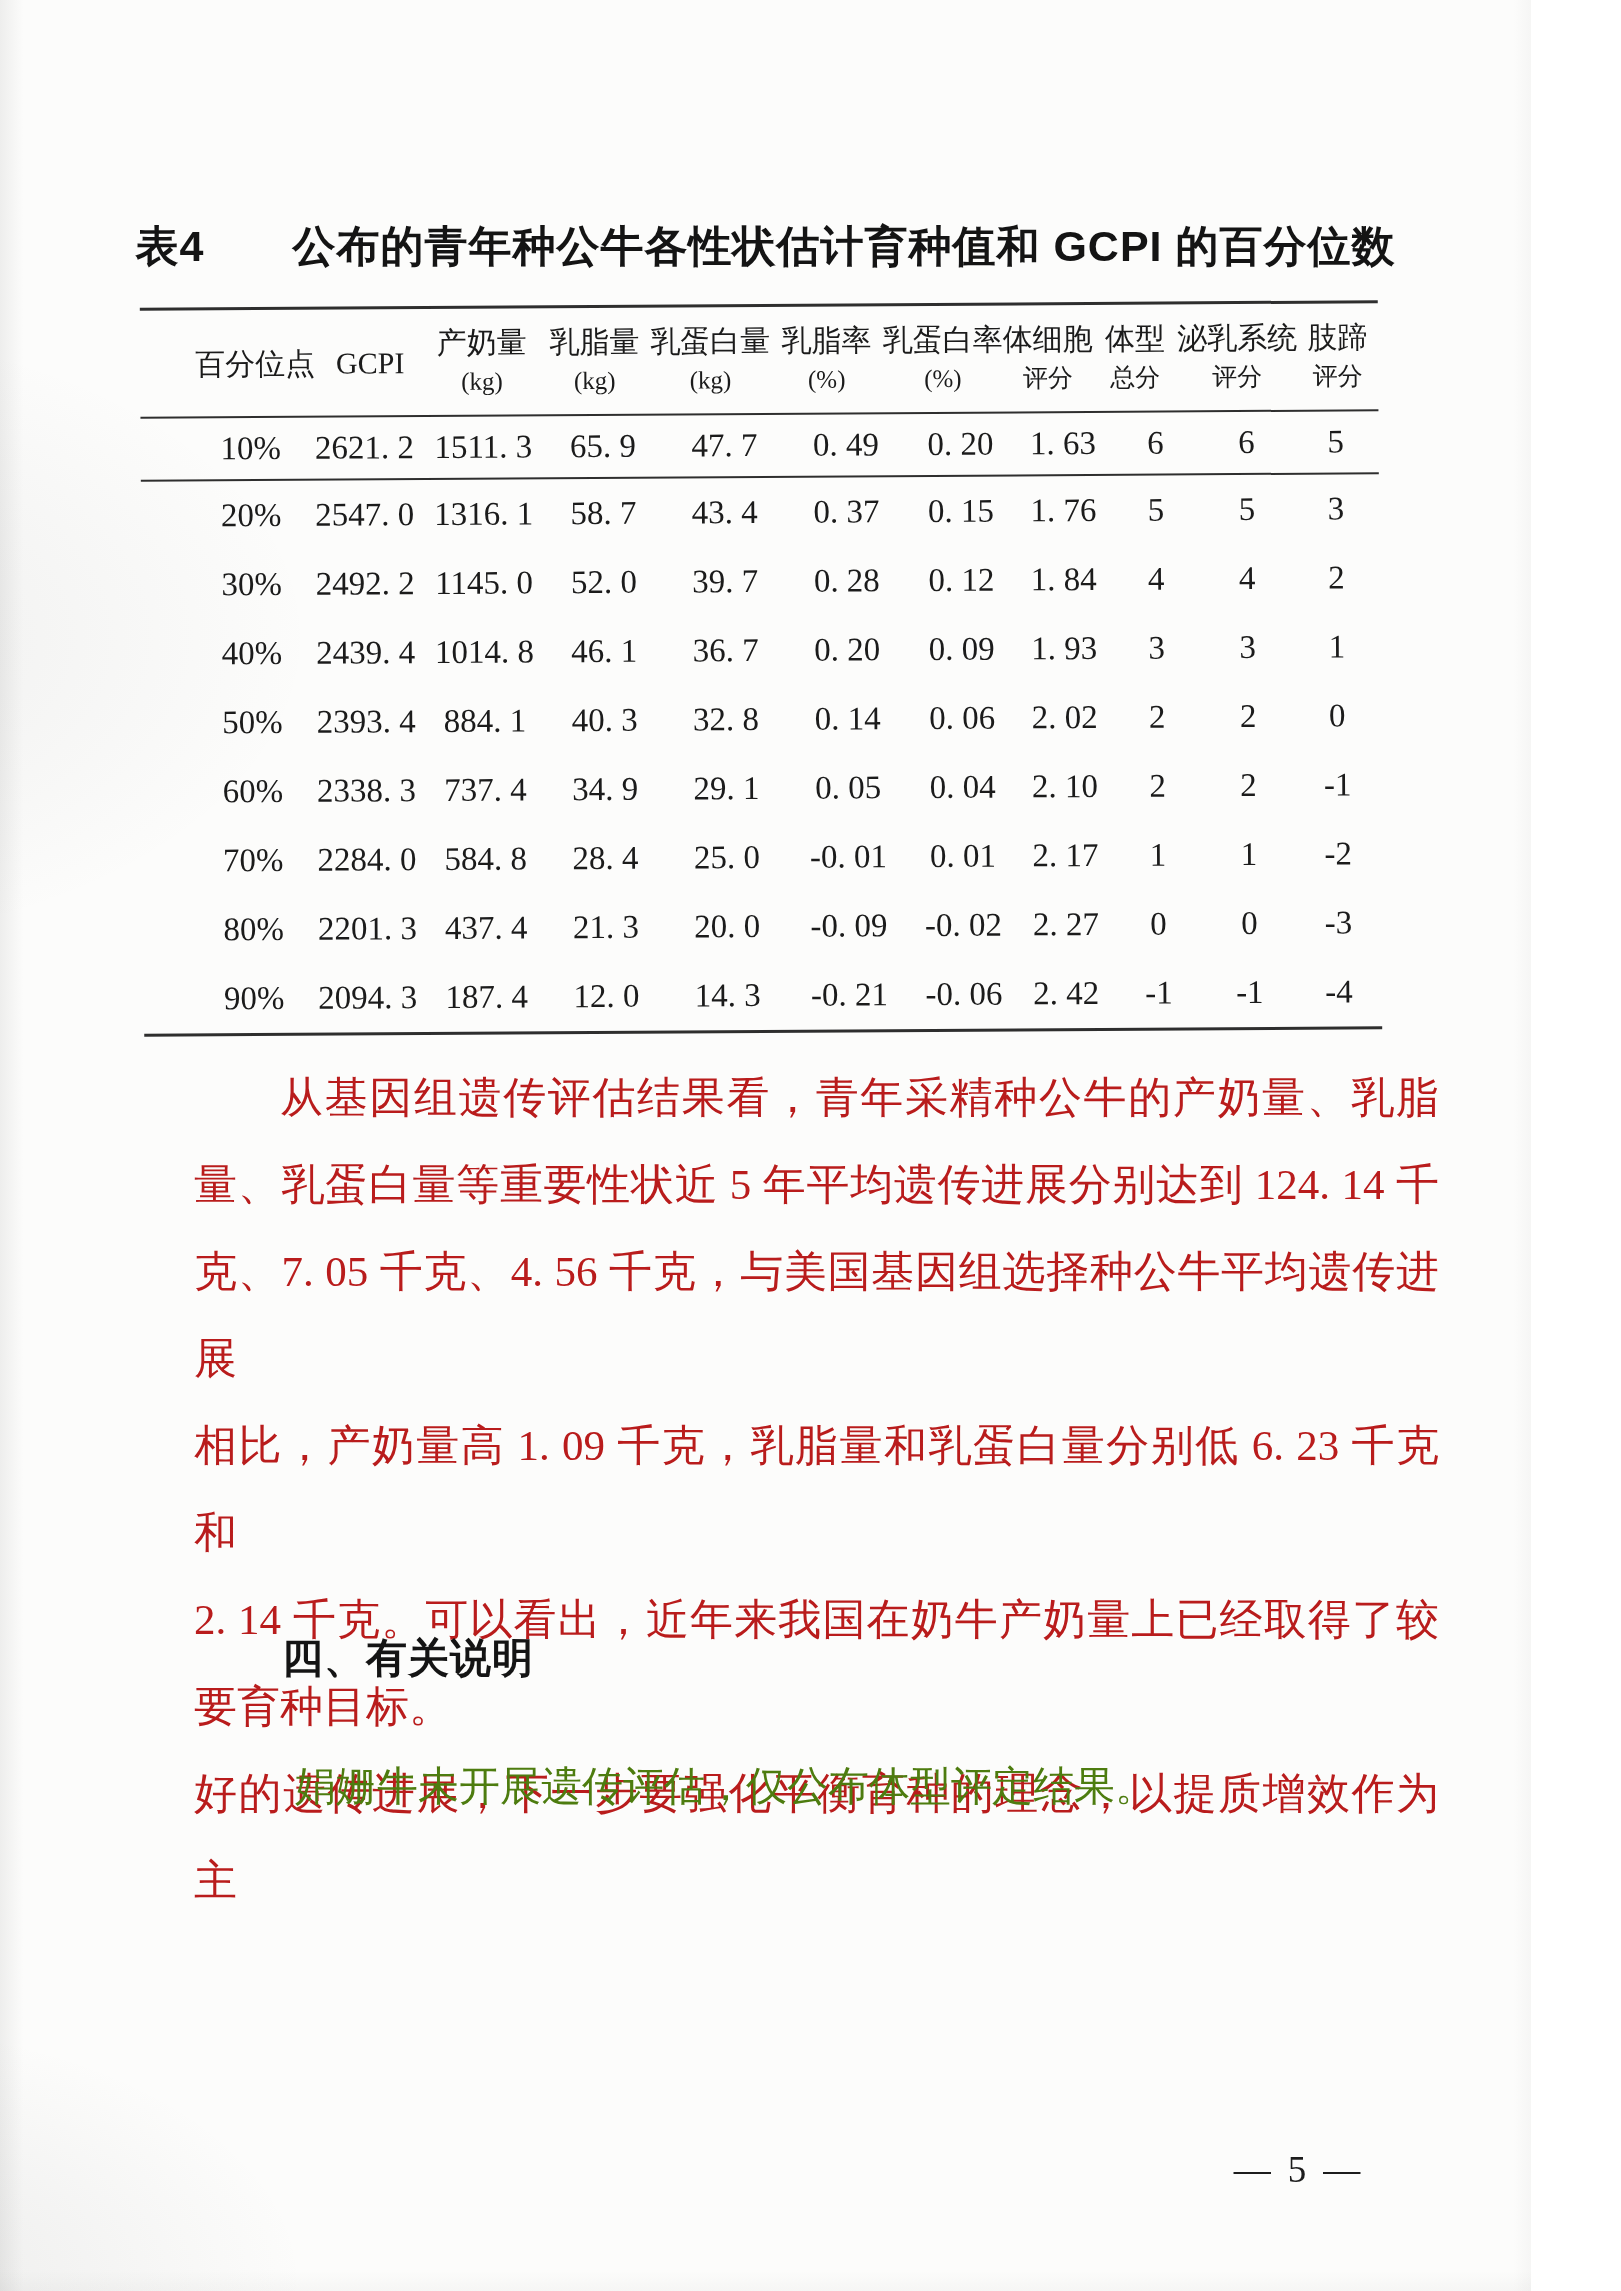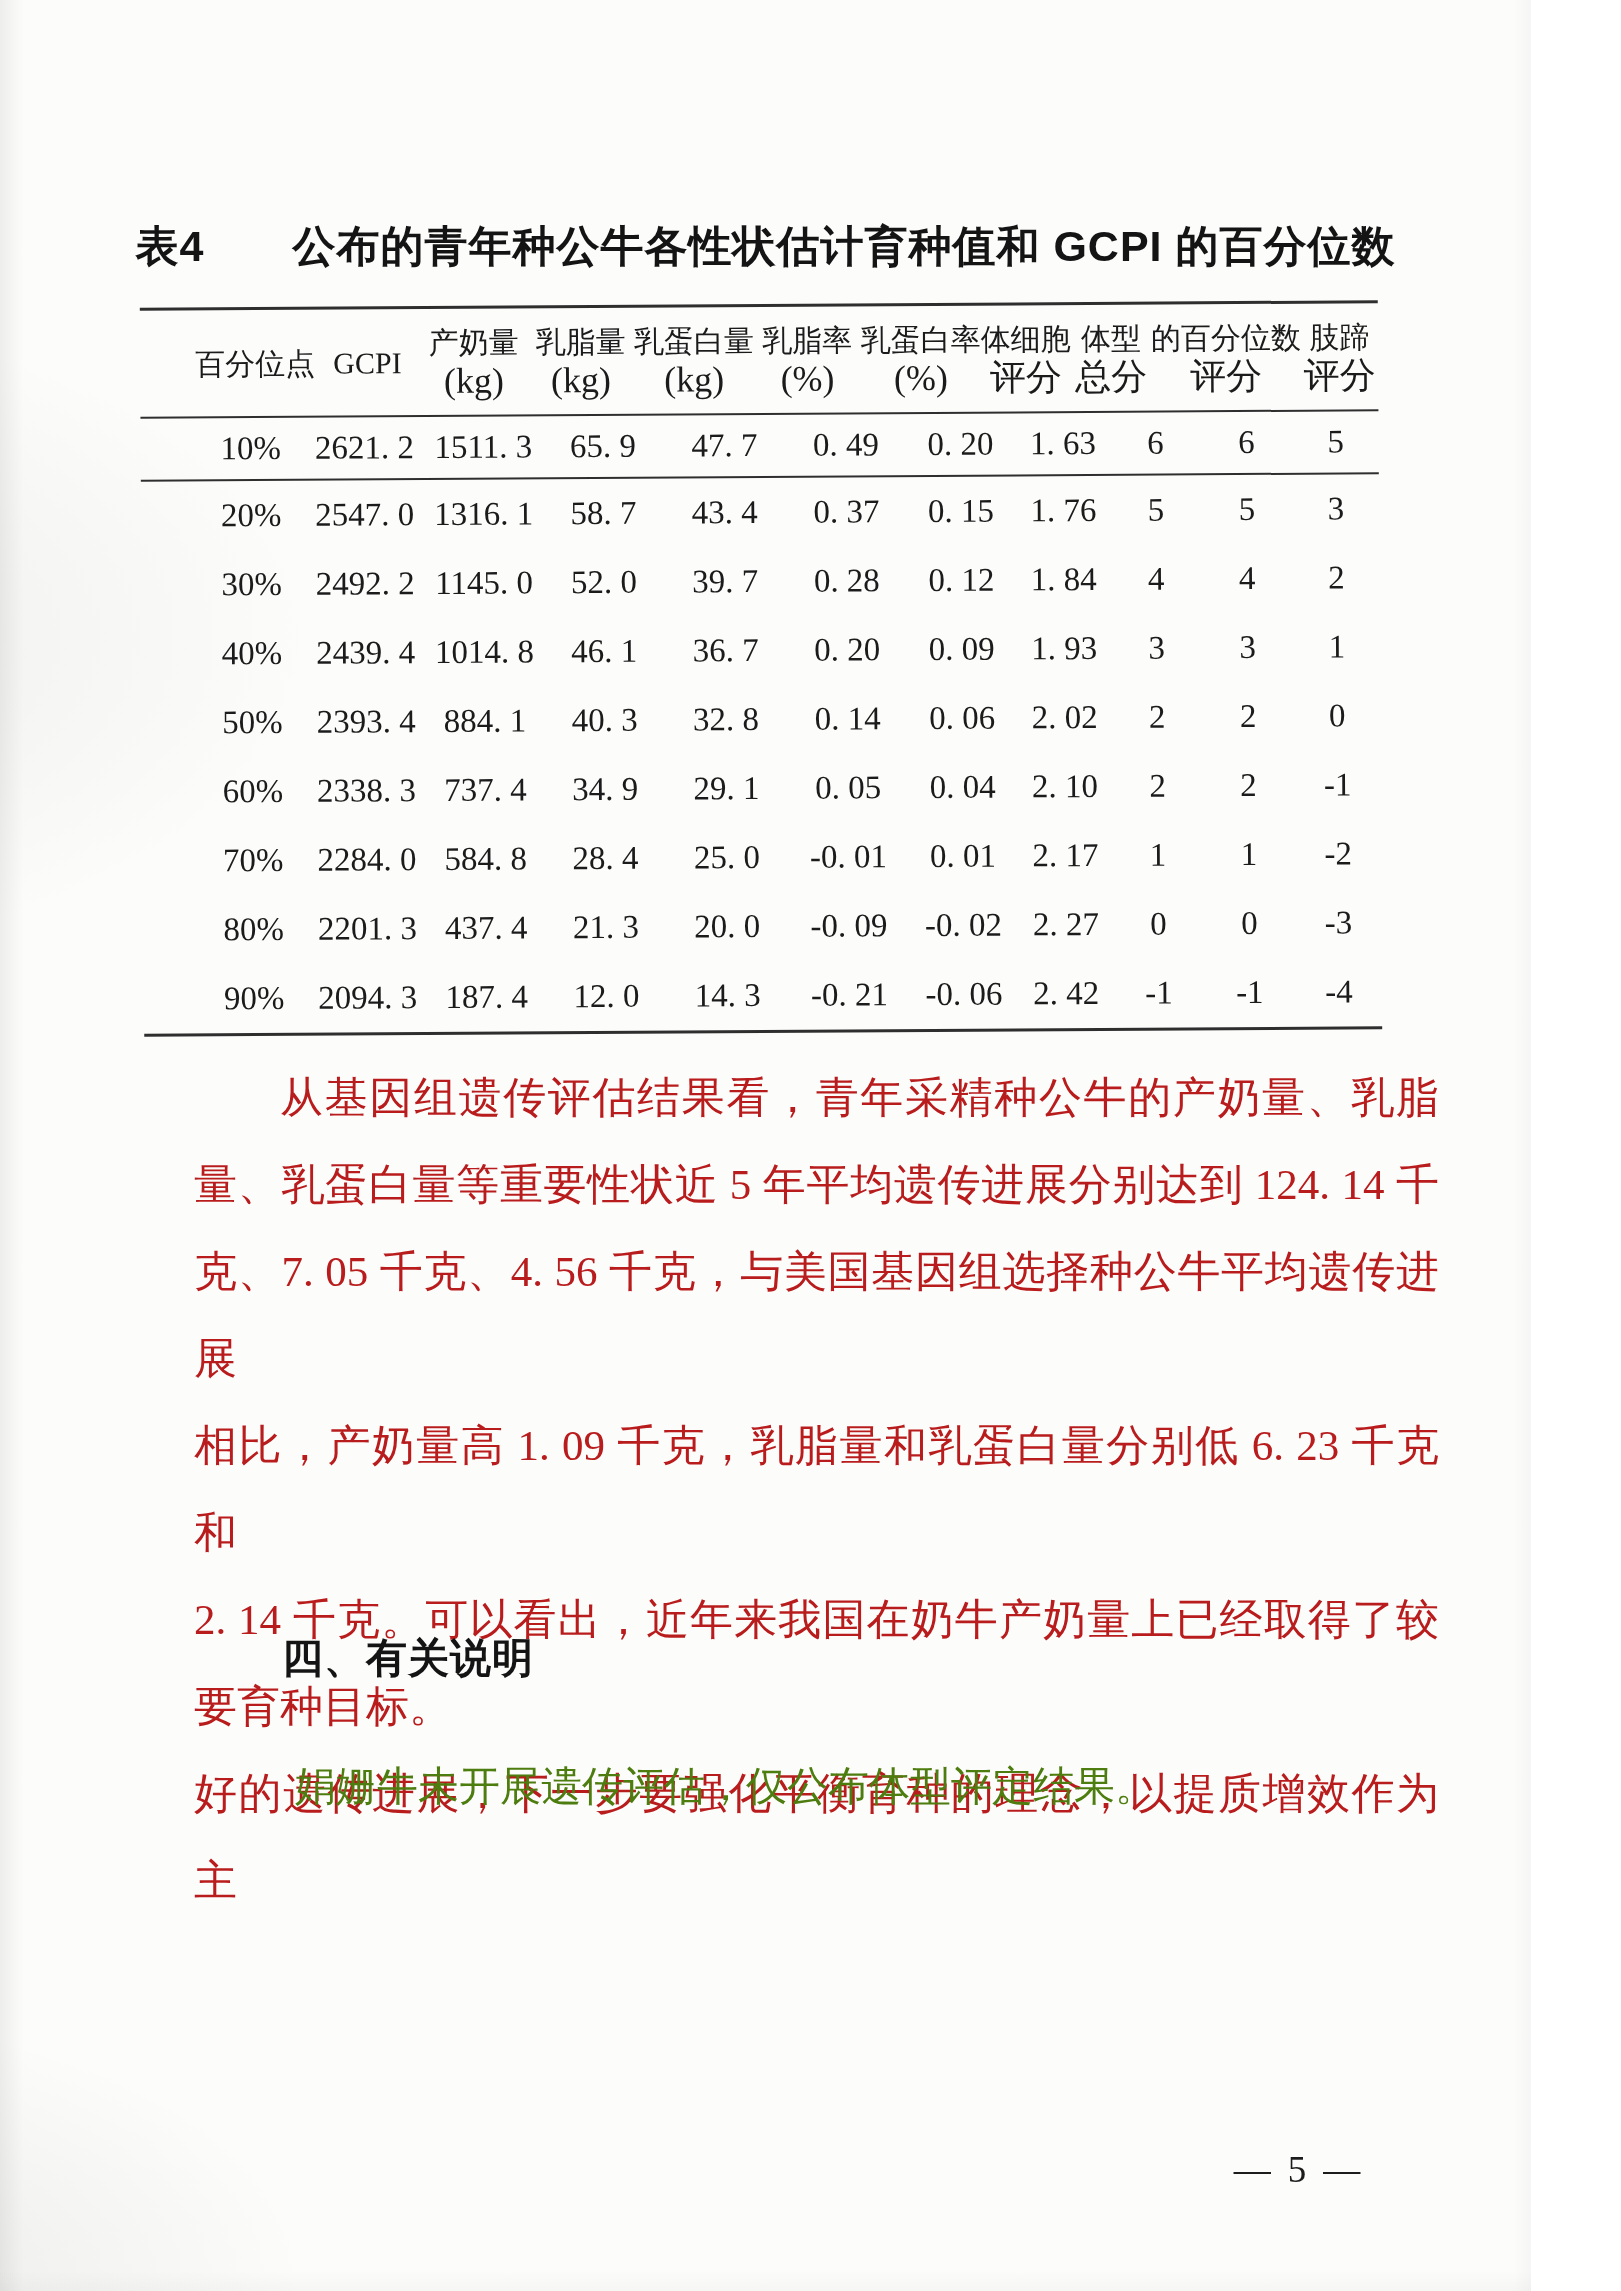--- a/index.html
+++ b/index.html
@@ -42,21 +42,21 @@
   }
   .thead {
     height:106px;
     border-top:3.9px solid #2e2e2e;
     border-bottom:2.9px solid #2e2e2e;
   }
   .th {
     text-align:center; font-size:30px; line-height:39px; color:#1b1b1b;
     white-space:nowrap;
   }
-  .th .u { font-size:36px; }
+  .th .u { font-size:25px; }
   .tgrid > .c1 { padding-left:55px; }
   .trow { height:69px; font-size:33px; }
   .trow .cell { text-align:center; white-space:nowrap; color:#1b1b1b; }
   .trow.first { height:61px; border-bottom:2px solid #2e2e2e; }
   .tbody-rest { border-bottom:3.9px solid #2e2e2e; }
 
   
   .para1 {
     position:absolute; left:194px; top:1054px; width:1245px;
     font-size:43px; line-height:87px; color:#b91c1c;
@@ -120,21 +120,21 @@
       </div>
       <div class="th">
         <div>体细胞</div>
           <div class="u">评分</div>
       </div>
       <div class="th">
         <div>体型</div>
           <div class="u">总分</div>
       </div>
       <div class="th">
-        <div>的百分位数</div>
+        <div>泌乳系统</div>
           <div class="u">评分</div>
       </div>
       <div class="th">
         <div>肢蹄</div>
           <div class="u">评分</div>
       </div>
     </div>
     <div id="tbody-first">
         <div class="tgrid trow first">
       <div class="cell c1">10%</div>

